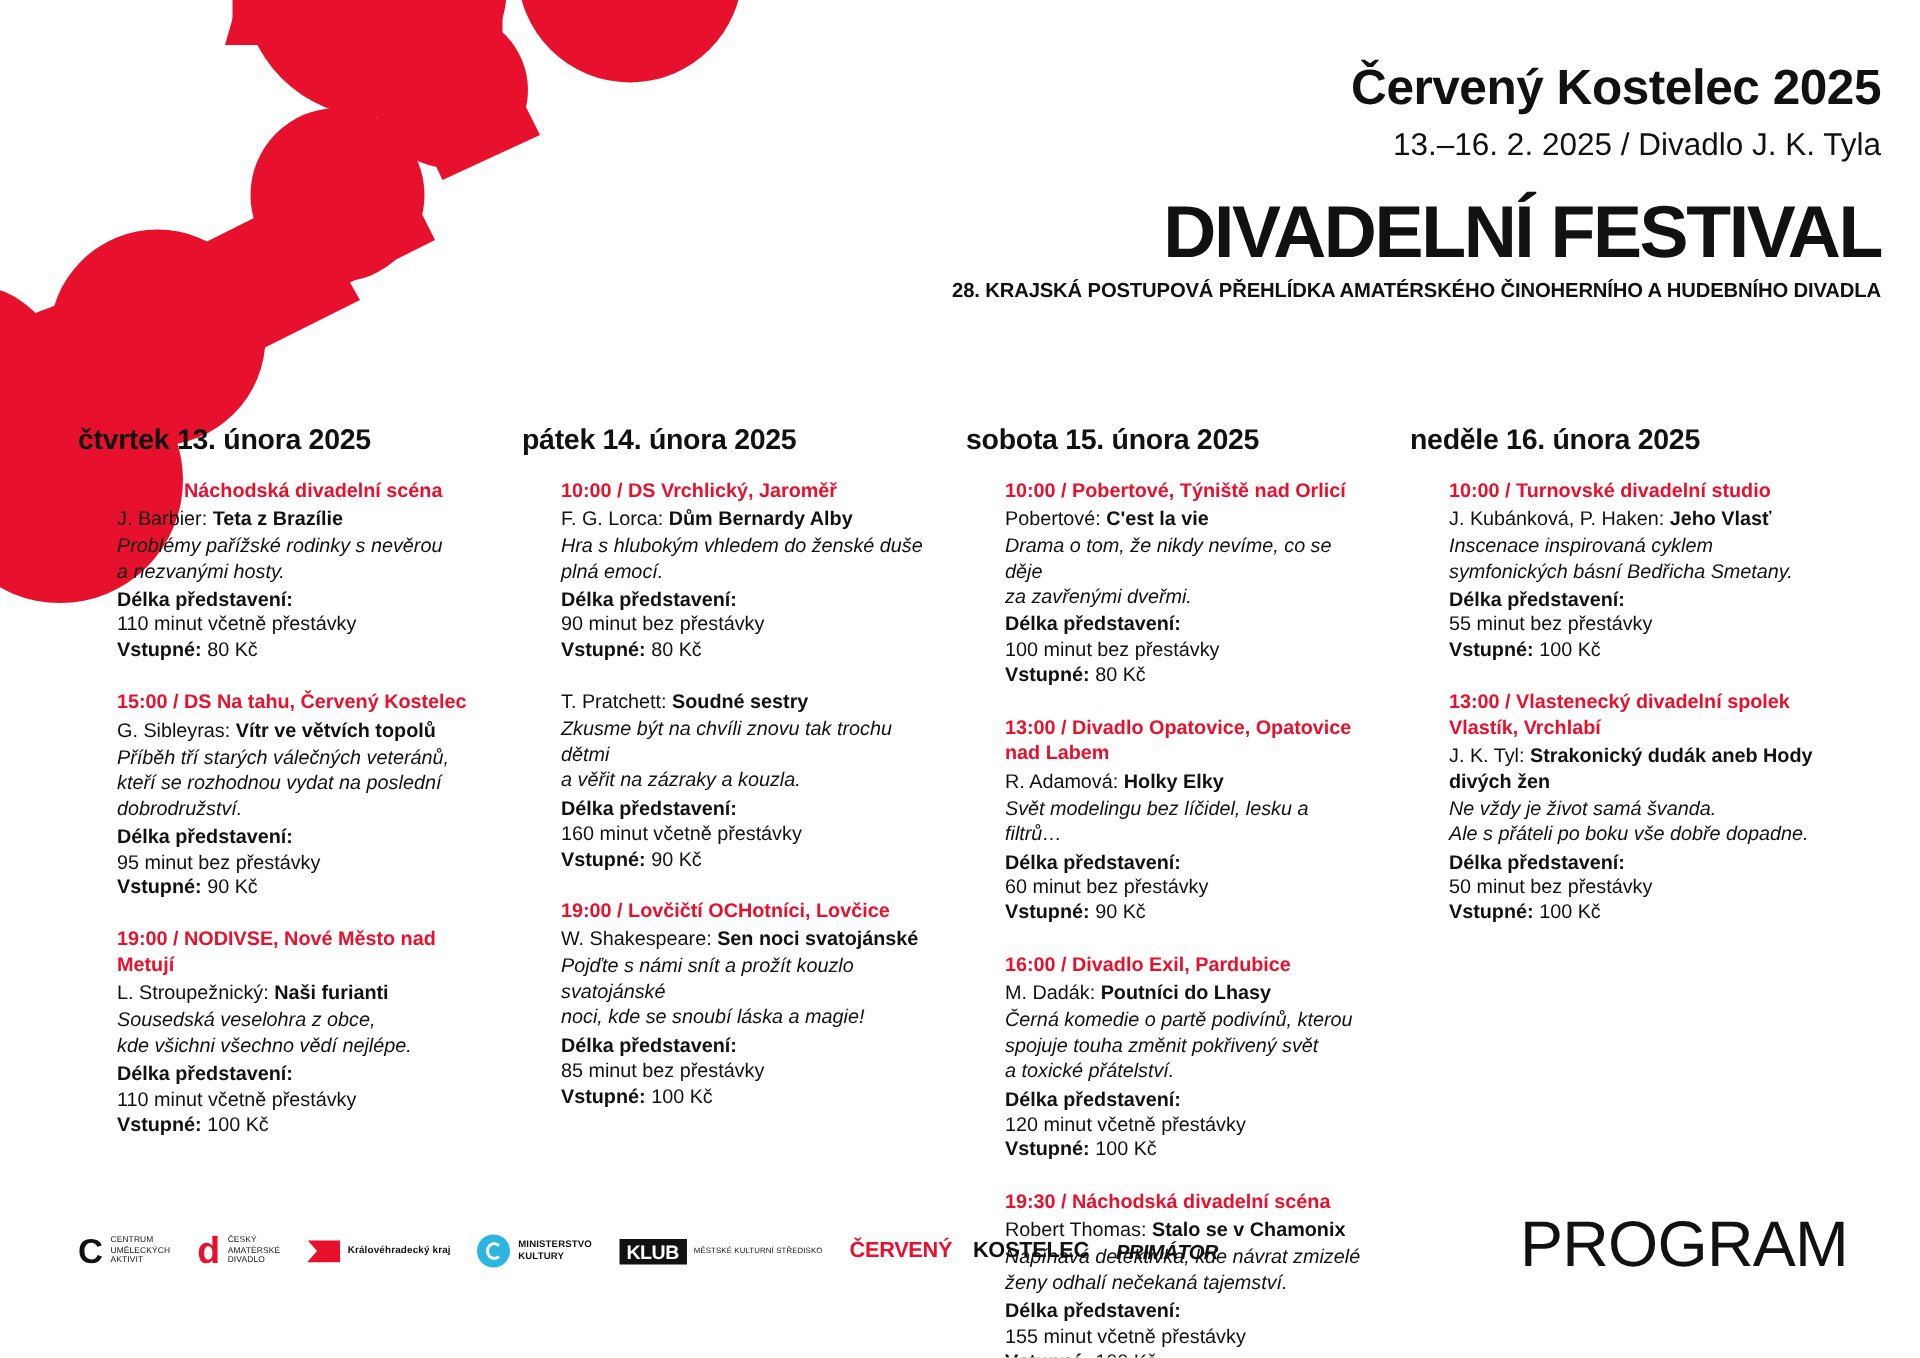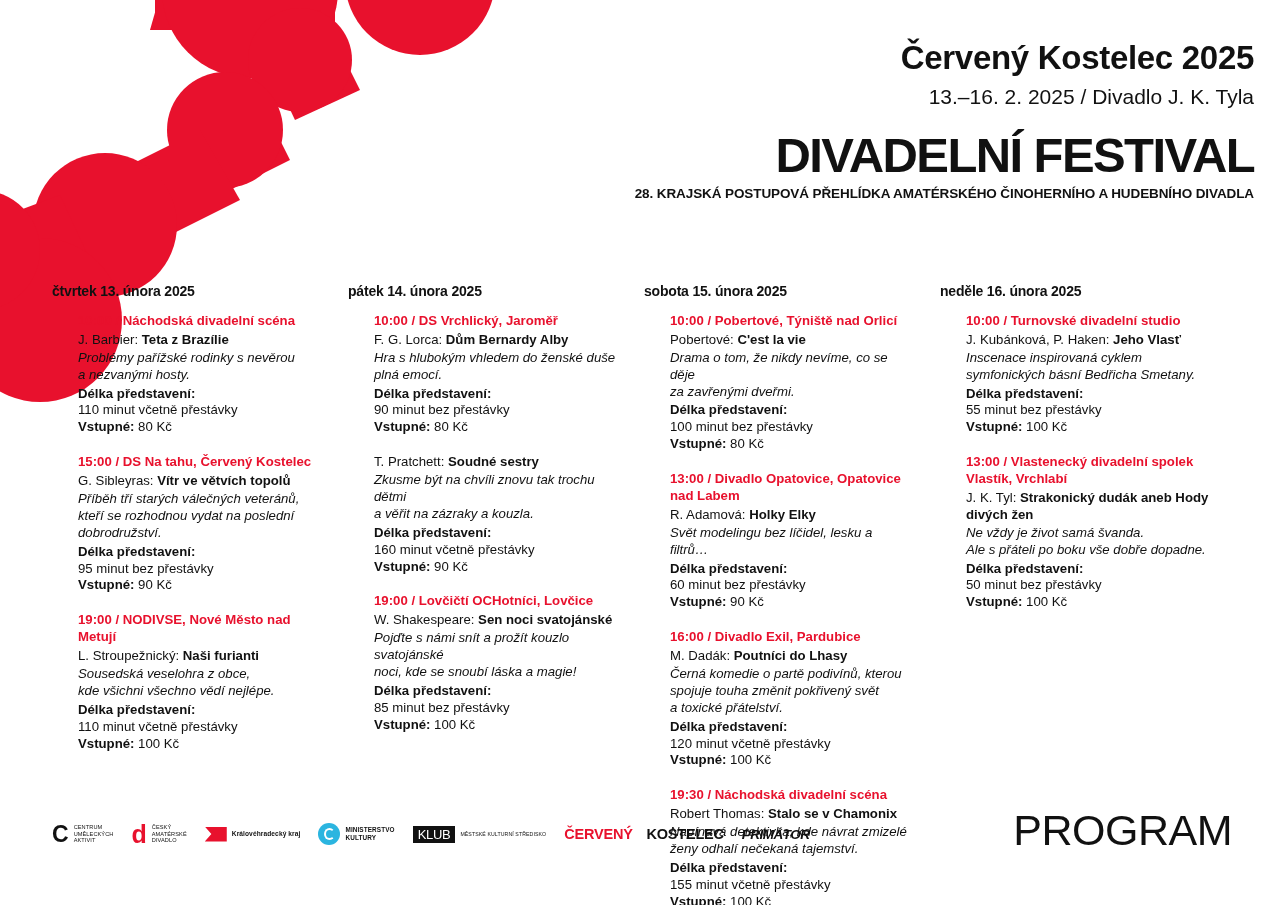--- a/index.html
+++ b/index.html
@@ -68,21 +68,21 @@
     width: 1184px;
     display: flex;
     gap: 0;
   }
   .day {
     width: 296px;
     padding-right: 26px;
     box-sizing: border-box;
   }
   .day-title {
-    font-size: 14px;
+    font-size: 19px;
     font-weight: bold;
     margin-bottom: 14px;
     letter-spacing: -0.2px;
   }
   .show {
     margin-bottom: 18px;
     font-size: 13.2px;
     line-height: 1.28;
     margin-left: 26px;
   }
@@ -193,21 +193,21 @@
     box-sizing: border-box;
   }
   .logo-mk .txt {
     font-size: 6.4px;
     font-weight: bold;
   }
   .logo-klub .box {
     background: #111;
     color: #fff;
     font-size: 13px;
-    font-weight: normal;
+    font-weight: bold;
     padding: 1px 5px;
     letter-spacing: -0.3px;
   }
   .logo-klub .txt {
     font-size: 5.2px;
   }
   .logo-ck {
     font-size: 14.5px;
     font-weight: bold;
     letter-spacing: -0.2px;

